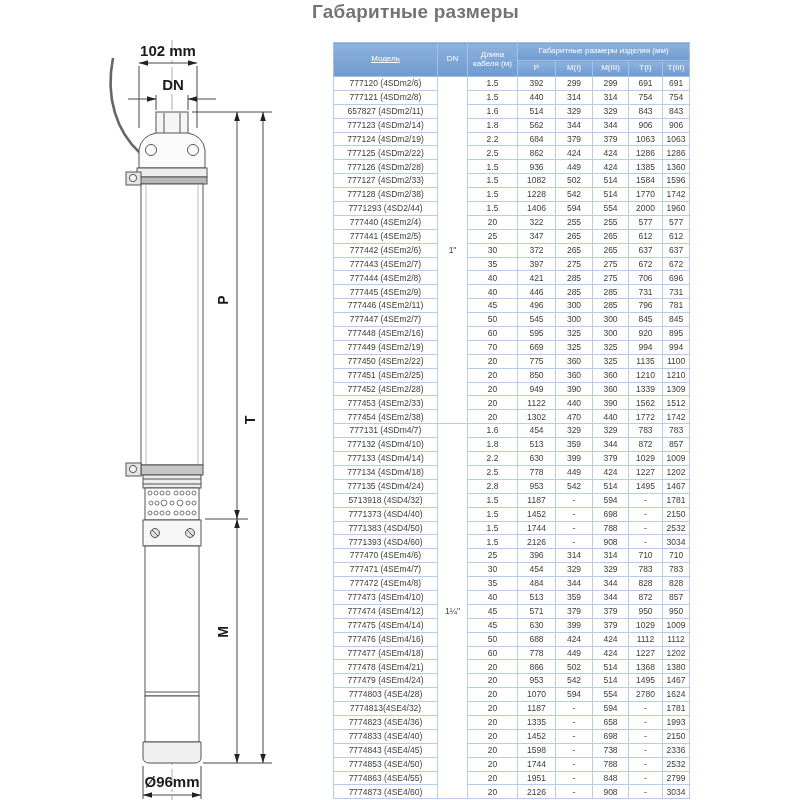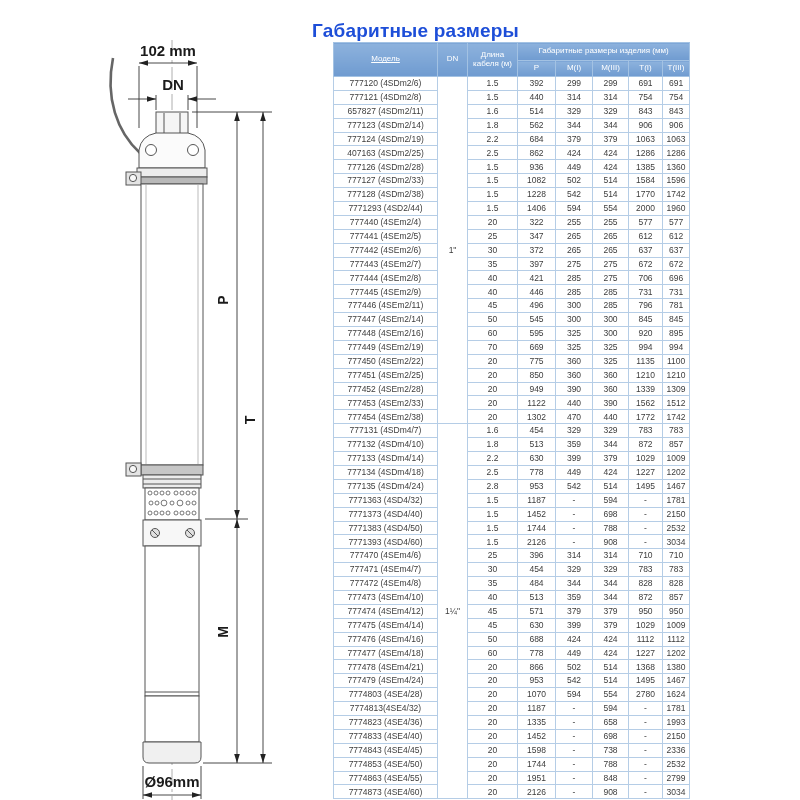--- a/index.html
+++ b/index.html
@@ -1,22 +1,22 @@
 <!DOCTYPE html>
 <html><head>
 <meta charset="utf-8">
 <style>
   html,body{margin:0;padding:0;}
   body{
     width:800px;height:800px;position:relative;background:#fff;
     font-family:"Liberation Sans", sans-serif;overflow:hidden;
   }
   .page-title{
-    position:absolute;left:312px;top:20px;font-size:19px;font-weight:600;
-    color:#1d4ed8;letter-spacing:.2px;
+    position:absolute;left:312px;top:1px;font-size:19px;font-weight:600;
+    color:#737373;letter-spacing:.2px;
   }
   .diagram-wrap{position:absolute;left:0;top:0;width:330px;height:640px;}
   .table-wrap{position:absolute;left:333px;top:42px;width:357px;}
   table.dims{
     border-collapse:collapse;table-layout:fixed;width:356px;
   }
   table.dims th, table.dims td{
     border:1px solid #b5cde6;padding:0;text-align:center;vertical-align:middle;
   }
   table.dims thead th{
@@ -226,21 +226,21 @@
         <tr>
           <td>777124 (4SDm2/19)</td>
           <td>2.2</td>
           <td>684</td>
           <td>379</td>
           <td>379</td>
           <td>1063</td>
           <td>1063</td>
         </tr>
         <tr>
-          <td>407163 (4SDm2/25)</td>
+          <td>777125 (4SDm2/22)</td>
           <td>2.5</td>
           <td>862</td>
           <td>424</td>
           <td>424</td>
           <td>1286</td>
           <td>1286</td>
         </tr>
         <tr>
           <td>777126 (4SDm2/28)</td>
           <td>1.5</td>
@@ -334,21 +334,21 @@
         <tr>
           <td>777446 (4SEm2/11)</td>
           <td>45</td>
           <td>496</td>
           <td>300</td>
           <td>285</td>
           <td>796</td>
           <td>781</td>
         </tr>
         <tr>
-          <td>777447 (4SEm2/14)</td>
+          <td>777447 (4SEm2/7)</td>
           <td>50</td>
           <td>545</td>
           <td>300</td>
           <td>300</td>
           <td>845</td>
           <td>845</td>
         </tr>
         <tr>
           <td>777448 (4SEm2/16)</td>
           <td>60</td>
@@ -452,21 +452,21 @@
         <tr>
           <td>777135 (4SDm4/24)</td>
           <td>2.8</td>
           <td>953</td>
           <td>542</td>
           <td>514</td>
           <td>1495</td>
           <td>1467</td>
         </tr>
         <tr>
-          <td>7771363 (4SD4/32)</td>
+          <td>5713918 (4SD4/32)</td>
           <td>1.5</td>
           <td>1187</td>
           <td>-</td>
           <td>594</td>
           <td>-</td>
           <td>1781</td>
         </tr>
         <tr>
           <td>7771373 (4SD4/40)</td>
           <td>1.5</td>

